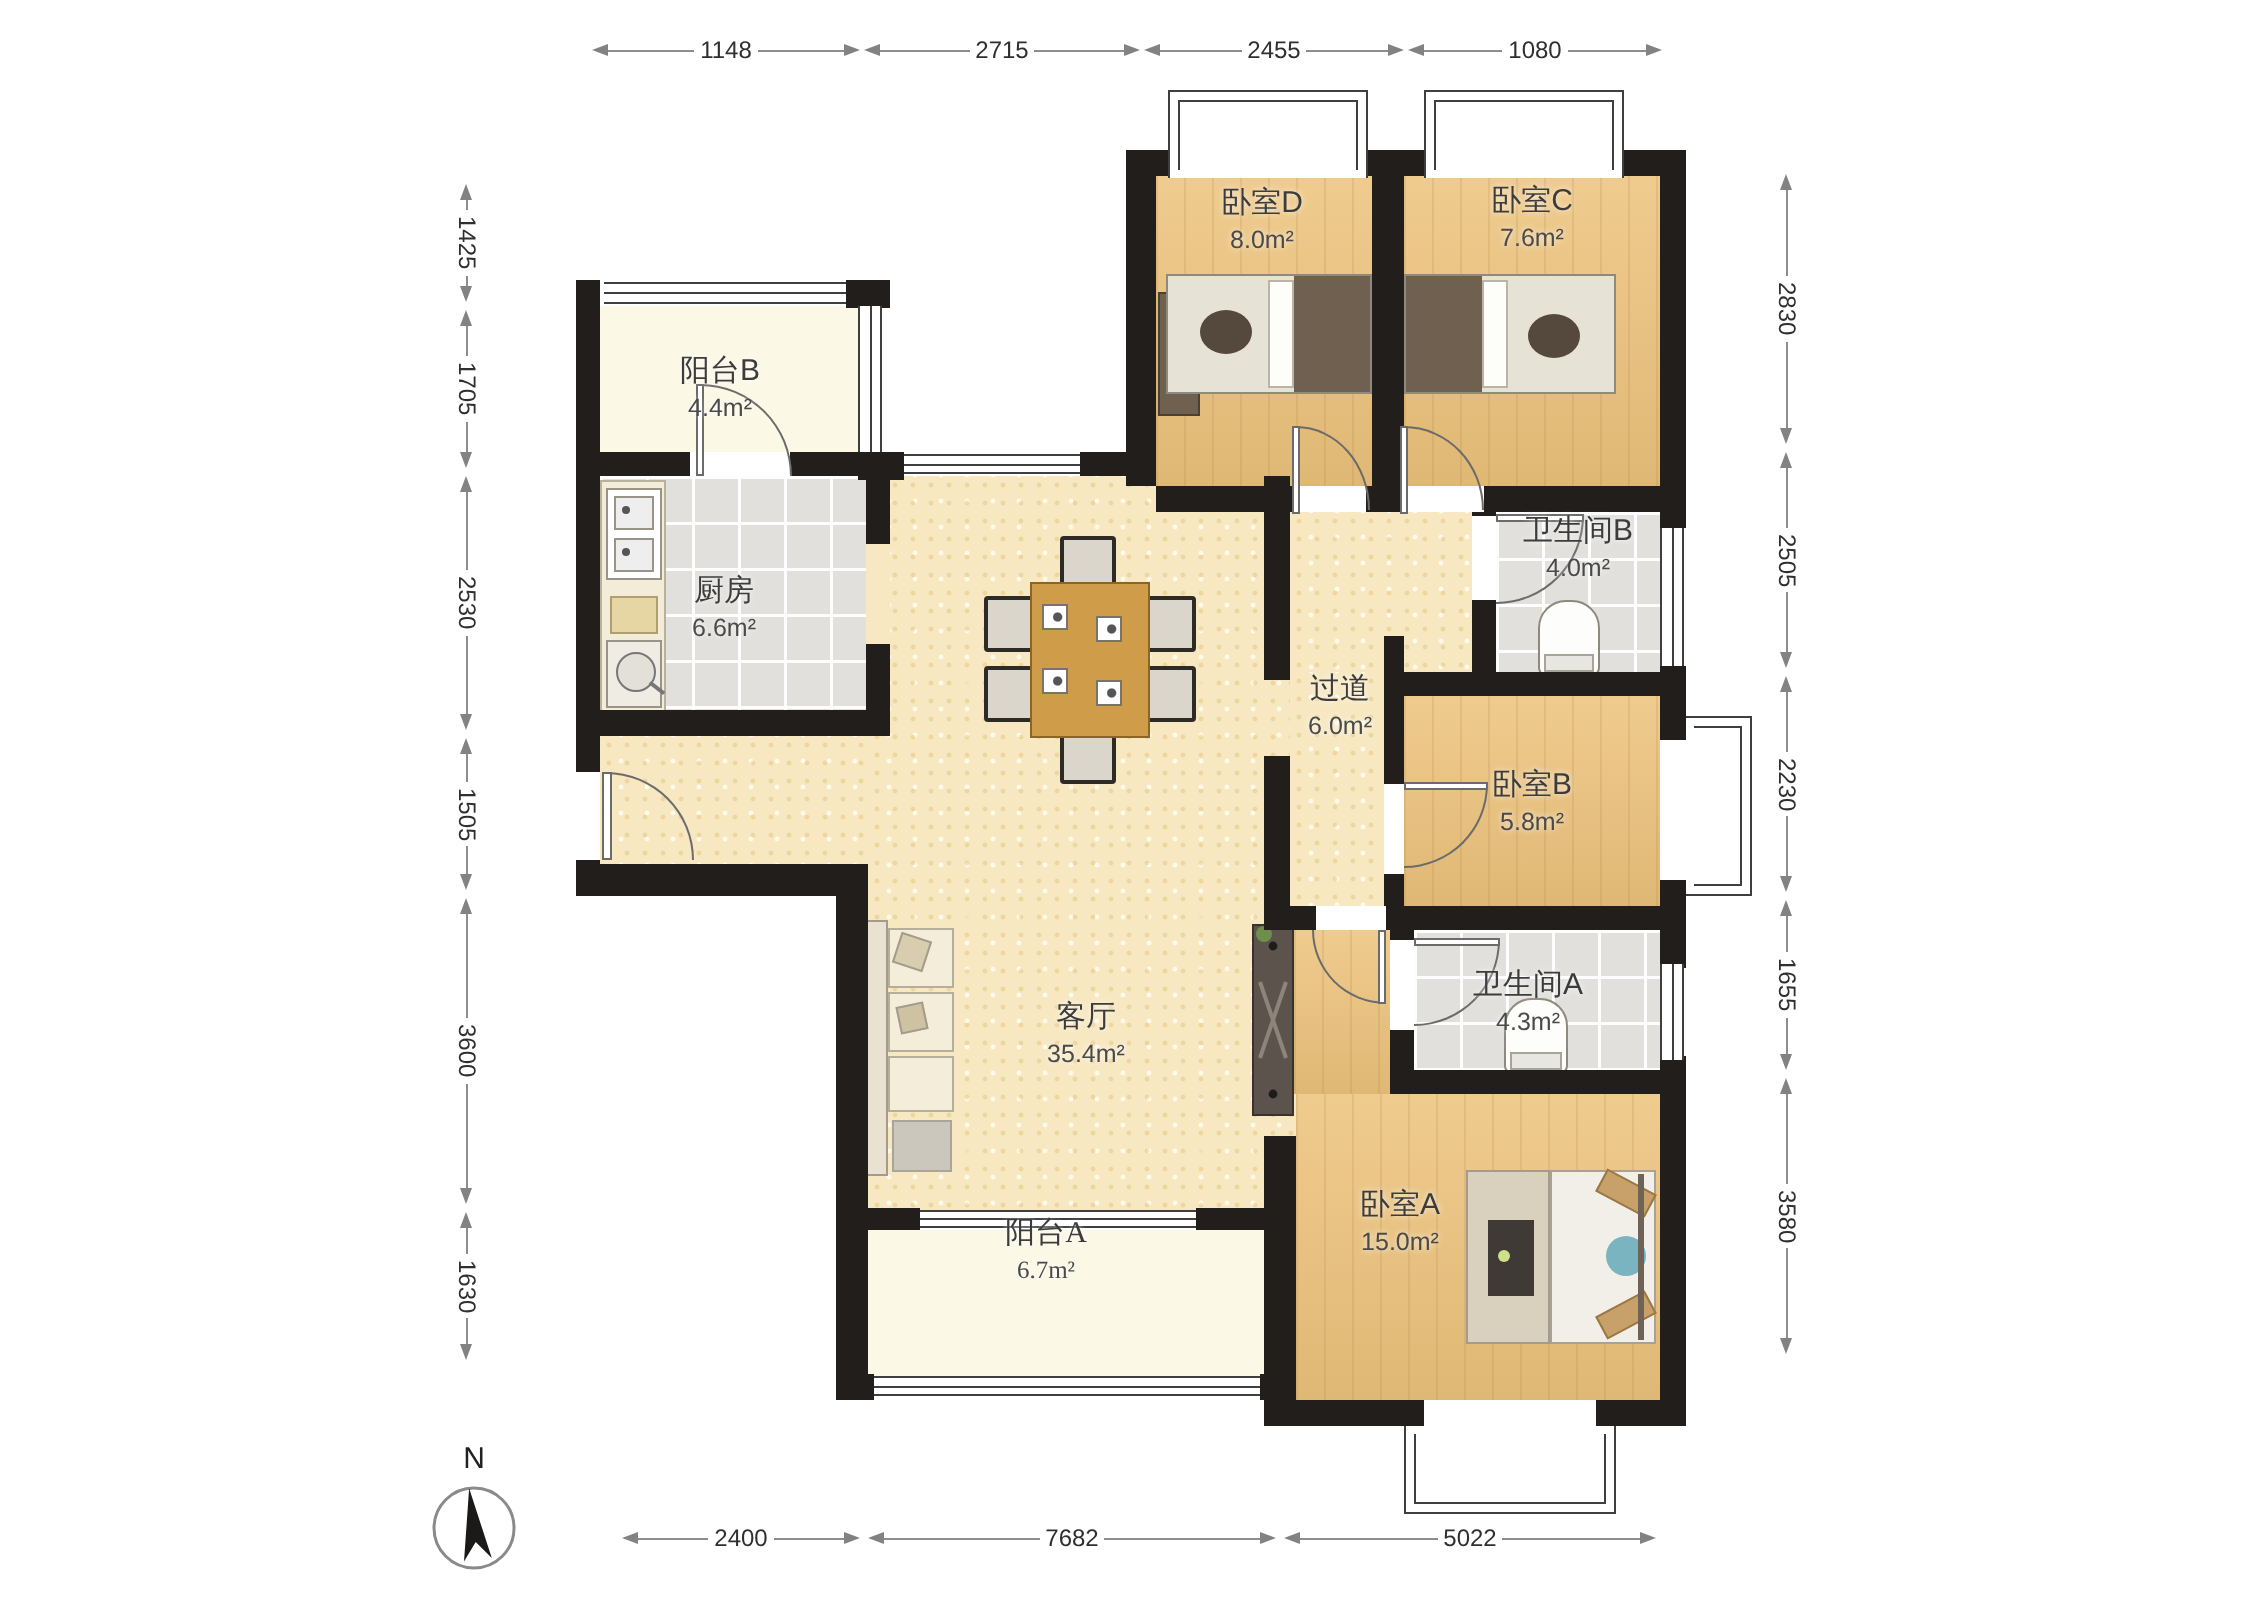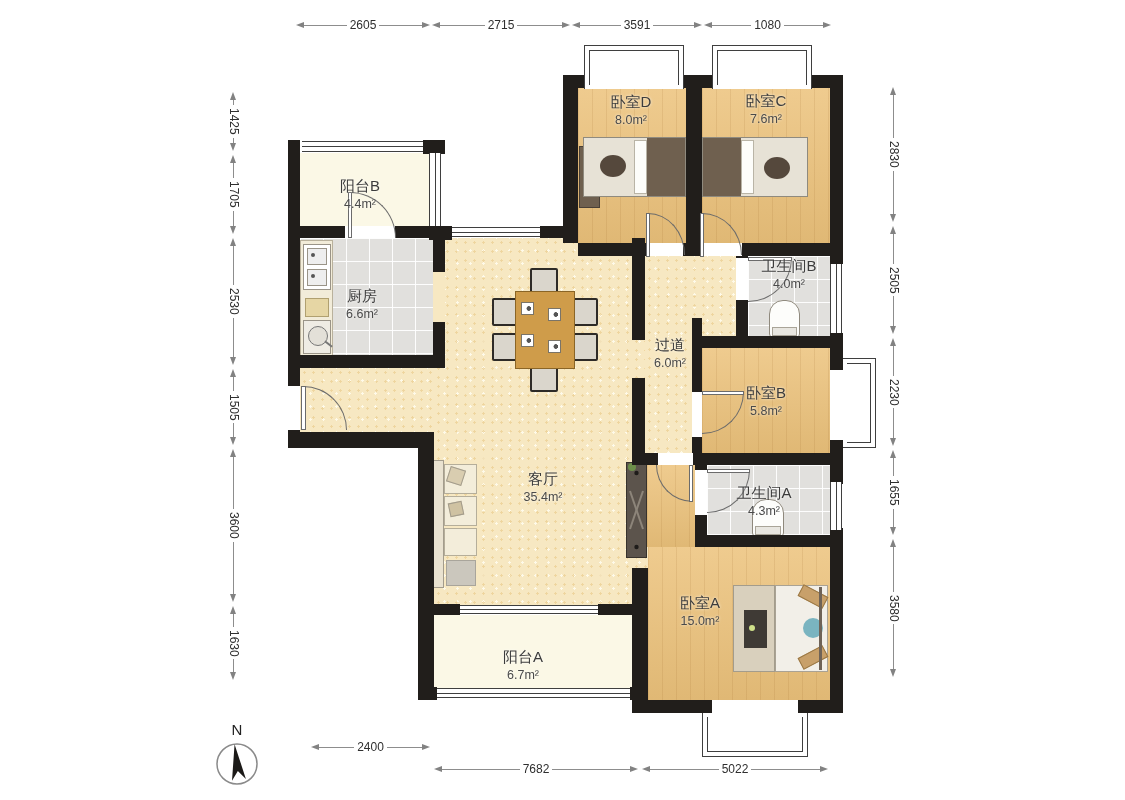--- a/index.html
+++ b/index.html
@@ -281,67 +281,67 @@
     <span class="rarea">4.0m²</span>
   </div>
   <div class="rlabel" style="left:670px;top:336px;">
     <span class="rname">过道</span>
     <span class="rarea">6.0m²</span>
   </div>
   <div class="rlabel" style="left:766px;top:384px;justify-content:center;">
     <span class="rname">卧室B</span>
     <span class="rarea">5.8m²</span>
   </div>
-  <div class="rlabel" style="left:543px;top:470px;">
+  <div class="rlabel" style="left:543px;top:500px;">
     <span class="rname">客厅</span>
     <span class="rarea">35.4m²</span>
   </div>
   <div class="rlabel" style="left:764px;top:484px;">
     <span class="rname">卫生间A</span>
     <span class="rarea">4.3m²</span>
   </div>
   <div class="rlabel" style="left:700px;top:594px;">
     <span class="rname">卧室A</span>
     <span class="rarea">15.0m²</span>
   </div>
-  <div class="rlabel" style="left:523px;top:648px;">
+  <div class="rlabel" style="left:523px;top:608px;font-family:Liberation Serif, serif;">
     <span class="rname">阳台A</span>
     <span class="rarea">6.7m²</span>
   </div>
 
   <div class="dim dim-h" style="left:296px;top:18px;width:134px;">
       <i class="al"></i>
       <i class="ln"></i>
-      <span class="lbl">2605</span>
+      <span class="lbl">1148</span>
       <i class="ln"></i>
       <i class="ar"></i>
     </div>
   <div class="dim dim-h" style="left:432px;top:18px;width:138px;">
       <i class="al"></i>
       <i class="ln"></i>
       <span class="lbl">2715</span>
       <i class="ln"></i>
       <i class="ar"></i>
     </div>
   <div class="dim dim-h" style="left:572px;top:18px;width:130px;">
       <i class="al"></i>
       <i class="ln"></i>
-      <span class="lbl">3591</span>
+      <span class="lbl">2455</span>
       <i class="ln"></i>
       <i class="ar"></i>
     </div>
   <div class="dim dim-h" style="left:704px;top:18px;width:127px;">
       <i class="al"></i>
       <i class="ln"></i>
       <span class="lbl">1080</span>
       <i class="ln"></i>
       <i class="ar"></i>
     </div>
 
-  <div class="dim dim-h" style="left:311px;top:740px;width:119px;text-align:center;">
+  <div class="dim dim-h" style="left:311px;top:762px;width:119px;text-align:center;">
       <i class="al"></i>
       <i class="ln"></i>
       <span class="lbl">2400</span>
       <i class="ln"></i>
       <i class="ar"></i>
     </div>
   <div class="dim dim-h" style="left:434px;top:762px;width:204px;">
       <i class="al"></i>
       <i class="ln"></i>
       <span class="lbl">7682</span>

